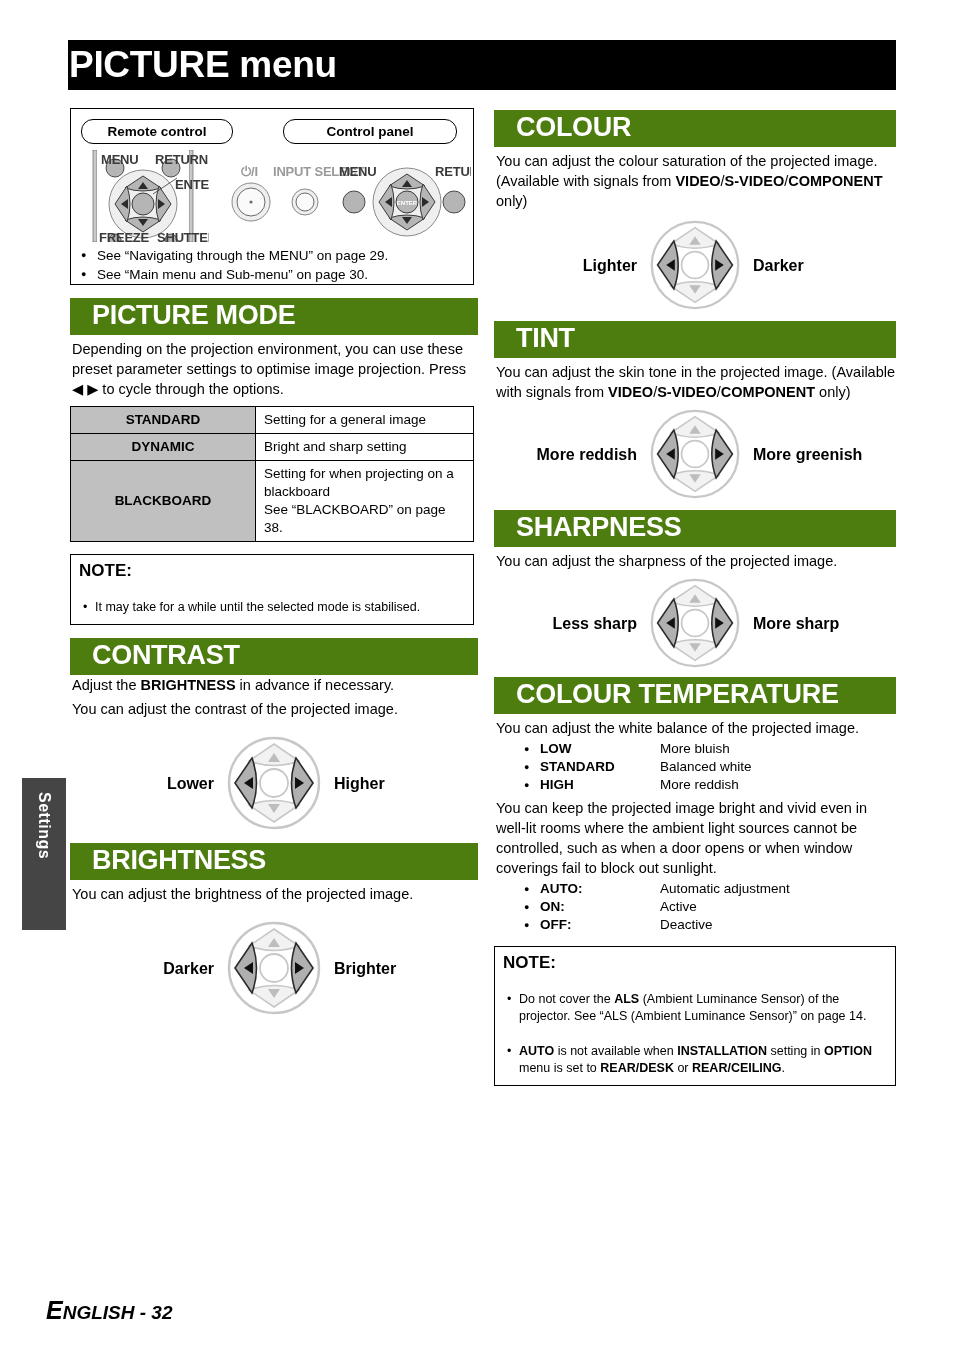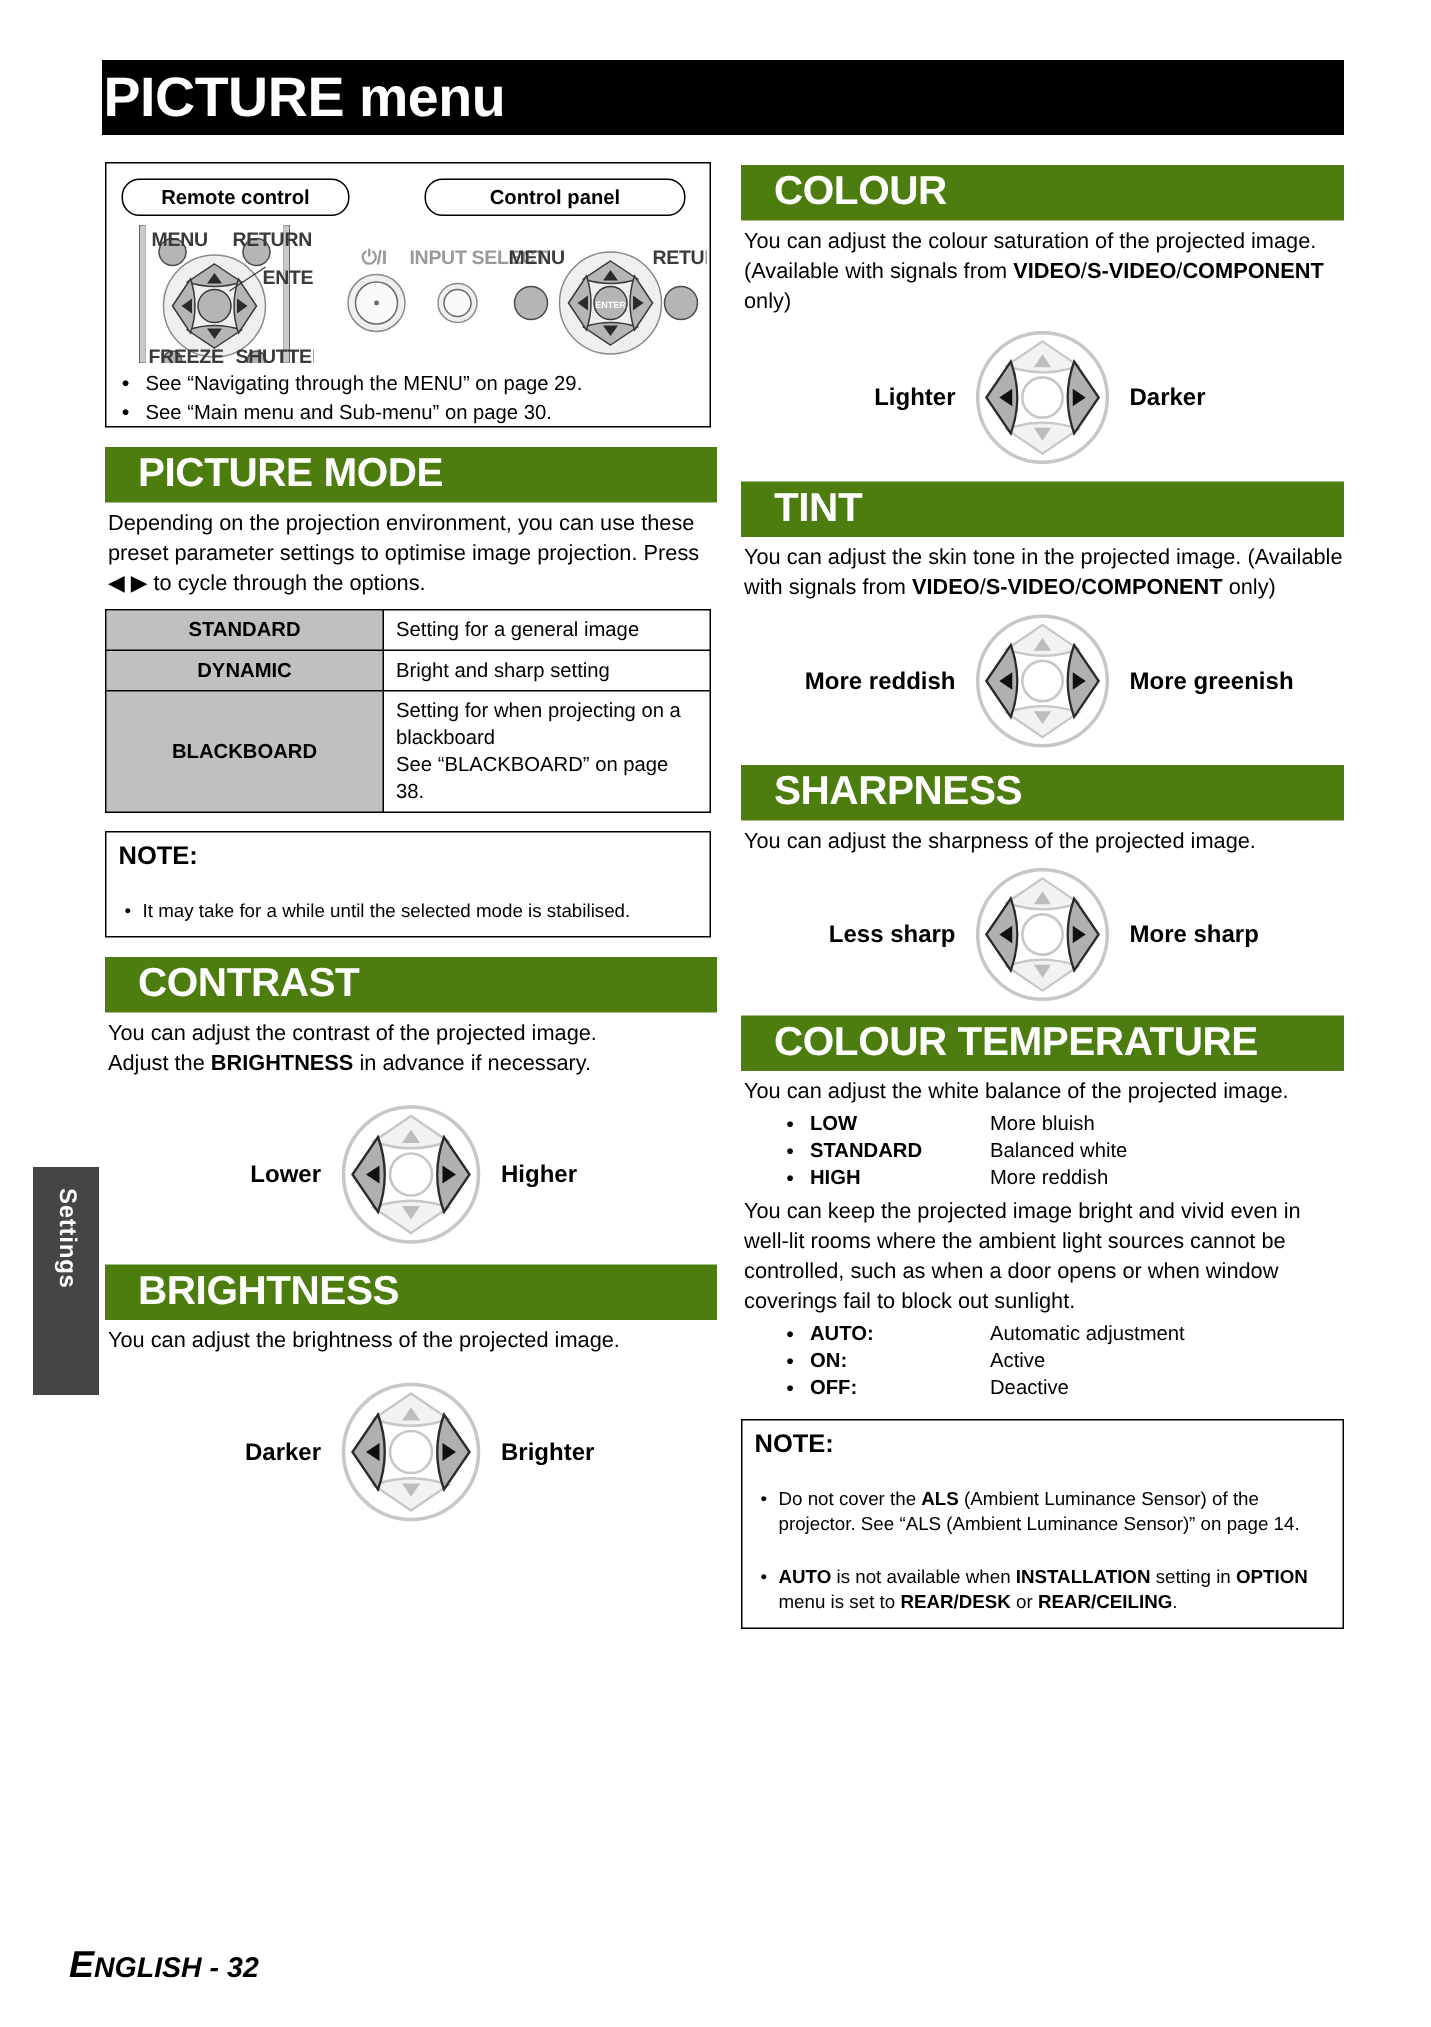--- a/index.html
+++ b/index.html
@@ -241,22 +241,22 @@
     </table>
 
     <div class="note" style="width:404px;">
       <div class="note-title">NOTE:</div>
       <ul>
         <li>It may take for a while until the selected mode is stabilised.</li>
       </ul>
     </div>
 
     <div class="sec-head wide" style="margin-top:13px;">CONTRAST</div>
+    <div class="body-text" style="margin-top:0;"><span>Adjust the </span><b>BRIGHTNESS</b><span> in advance if necessary.</span></div>
     <div class="body-text">You can adjust the contrast of the projected image.</div>
-    <div class="body-text" style="margin-top:0;"><span>Adjust the </span><b>BRIGHTNESS</b><span> in advance if necessary.</span></div>
 
     <div class="dpad-row" style="margin-top:14px;">
       <div class="dpad-label left">Lower</div>
       <svg width="100" height="100" viewBox="0 0 100 100">
         <circle cx="50" cy="50" r="45" fill="#ffffff" stroke="#c7c7c7" stroke-width="2.4"></circle>
         <path d="M50 11 L75 28 Q50 37 25 28 Z" fill="#f2f2f2" stroke="#c7c7c7" stroke-width="1.6"></path>
         <path d="M50 89 L75 72 Q50 63 25 72 Z" fill="#f2f2f2" stroke="#c7c7c7" stroke-width="1.6"></path>
         <path d="M11 50 L28 25 Q37 50 28 75 Z" fill="#b0b0b0" stroke="#2b2b2b" stroke-width="1.6"></path>
         <path d="M89 50 L72 25 Q63 50 72 75 Z" fill="#b0b0b0" stroke="#2b2b2b" stroke-width="1.6"></path>
         <polygon points="50,20 44,29 56,29" fill="#bdbdbd"></polygon>

